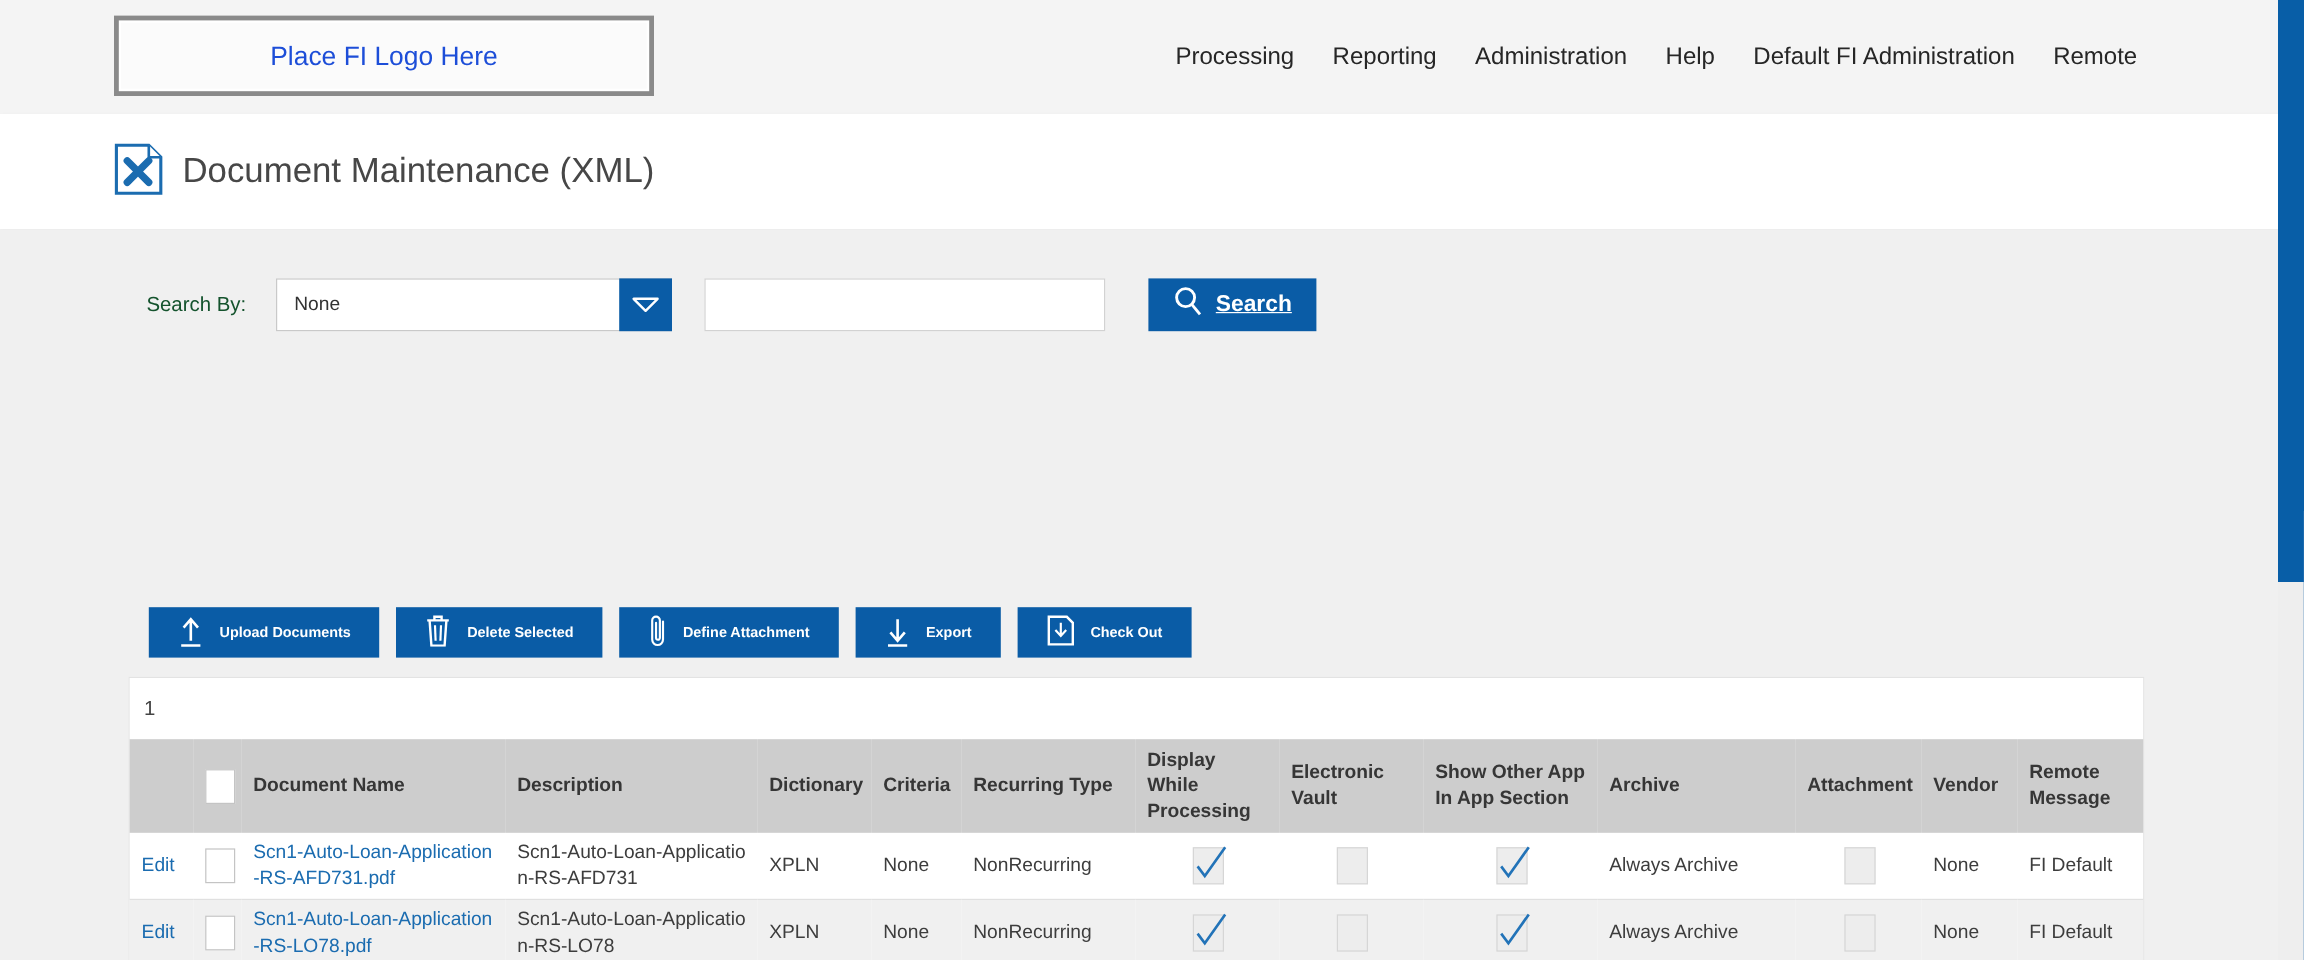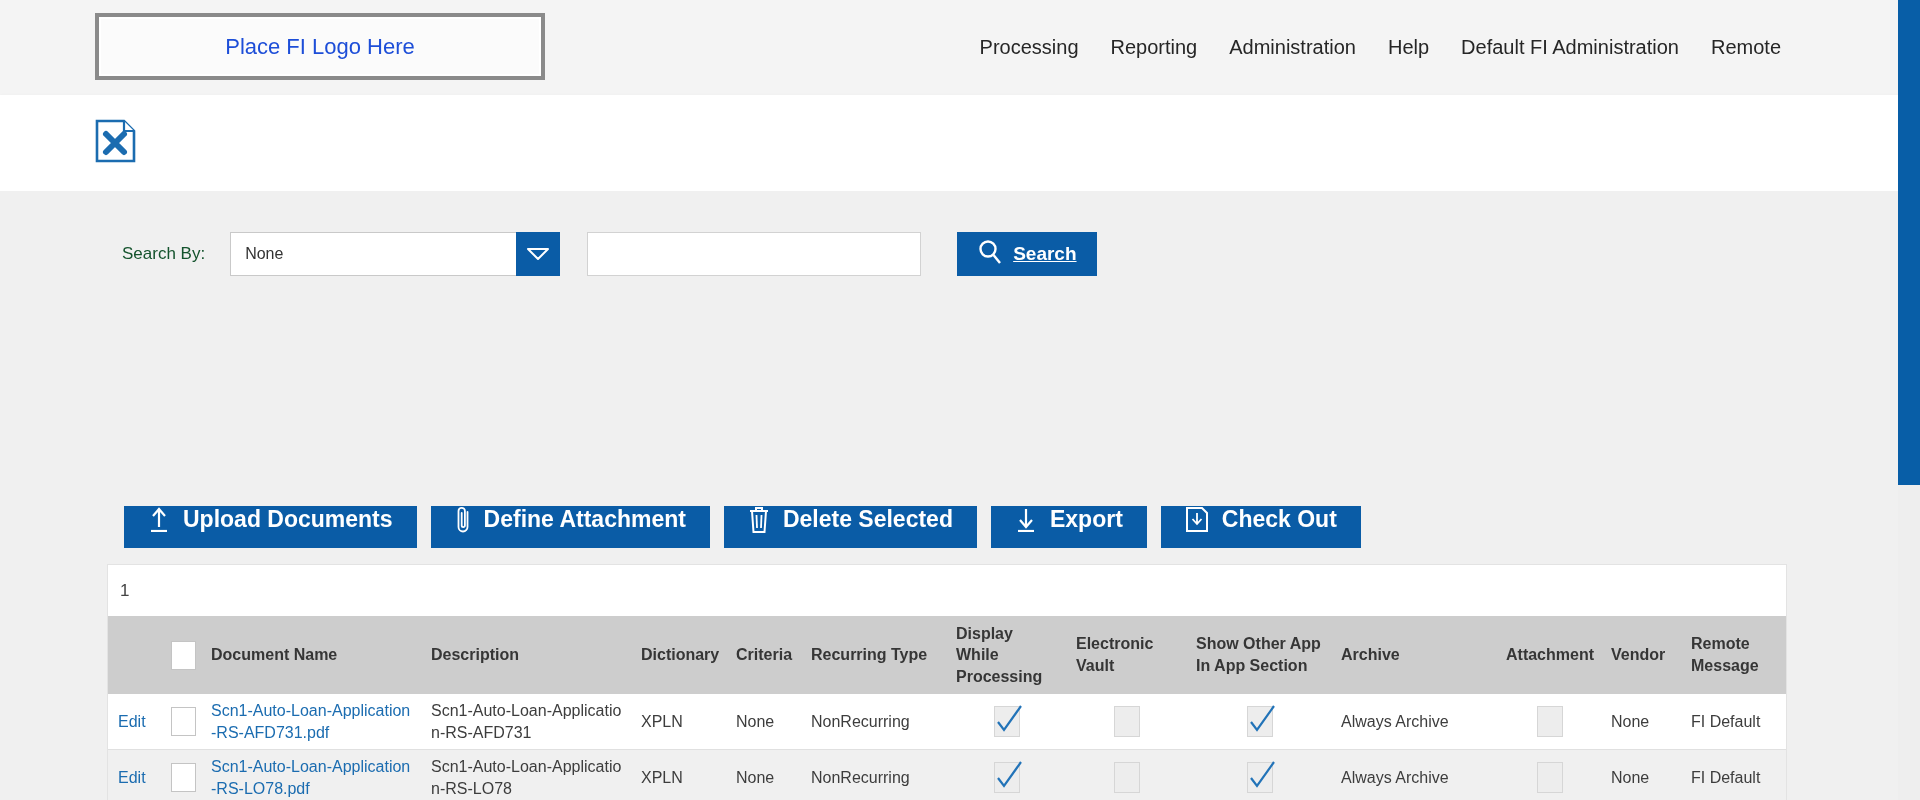--- a/index.html
+++ b/index.html
@@ -32,22 +32,22 @@
               display:flex; align-items:center; cursor:pointer; }
   .dropdown-value { font-size:16px; color:#333; padding-left:14px; }
   .dropdown-btn { position:absolute; right:-1px; top:-1px; width:44px; height:44px; background:#0a5ca6;
                   display:flex; align-items:center; justify-content:center; }
   .search-input { width:334px; height:44px; margin-left:27px; border:1px solid #d2d2d2; background:#fff;
                   font-size:16px; padding:0 12px; color:#333; outline:none; }
   .search-btn { margin-left:36px; height:44px; padding:0 20px; background:#0a5ca6; border:none; color:#fff;
                 font-size:19px; font-weight:bold; display:flex; align-items:center; gap:10px; cursor:pointer;text-decoration:underline; }
 
   .toolbar { position:absolute; left:124px; top:315px; display:flex; gap:14px; }
-  .tb-btn { height:42px; padding:0 24px; background:#0a5ca6; border:none; color:#fff; font-size:23px;
-            font-weight:bold; display:flex; gap:13px; cursor:pointer; white-space:nowrap; }
+  .tb-btn { height:42px; padding:0 24px; background:#0a5ca6; border:none; color:#fff; font-size:12px;
+            font-weight:bold; display:flex; align-items:center; gap:13px; cursor:pointer; white-space:nowrap; }
 
   
   .table-wrap { position:absolute; left:107px; top:373px; width:1680px; min-height:520px;
                 background:#fff; border:1px solid #e3e3e3; }
   .pagination { height:51px; display:flex; align-items:center; padding-left:12px; }
   .page-num { font-size:17px; color:#444; }
   table { border-collapse:collapse; table-layout:fixed; width:1678px; }
   col.c-edit{width:53px} col.c-cb{width:40px} col.c-name{width:220px} col.c-desc{width:210px}
   col.c-dict{width:95px} col.c-crit{width:75px} col.c-rec{width:145px} col.c-dwp{width:120px}
   col.c-ev{width:120px} col.c-soa{width:145px} col.c-arch{width:165px} col.c-att{width:105px}
@@ -95,20 +95,21 @@
 
 <div class="pagehead">
   <div class="pagehead-left">
     <span class="ico">
       <svg width="41" height="44" viewBox="0 0 41 44">
         <path d="M2 2 H29 L39 12 V42 H2 Z" fill="#fff" stroke="#1b6cb0" stroke-width="2.6"></path>
         <path d="M29 2 L29 12 L39 12" fill="#fff" stroke="#1b6cb0" stroke-width="2.2"></path>
         <path d="M11 15 L29 33 M29 15 L11 33" stroke="#1b6cb0" stroke-width="6" stroke-linecap="round"></path>
       </svg>
     </span>
+    <span class="page-title">Document Maintenance (XML)</span>
   </div>
 </div>
 
 <div class="content">
 
   <div class="search-row">
     <span class="search-label">Search By:</span>
     <div class="dropdown">
       <span class="dropdown-value">None</span>
       <span class="dropdown-btn">
@@ -134,37 +135,37 @@
       <span class="ico">
         <svg width="22" height="26" viewBox="0 0 22 26">
           <path d="M11 21 V4 M5 10 L11 3 L17 10" fill="none" stroke="#fff" stroke-width="2.2"></path>
           <line x1="3" y1="25" x2="19" y2="25" stroke="#fff" stroke-width="2.2"></line>
         </svg>
       </span>
       <span>Upload Documents</span>
     </button>
     <button class="tb-btn">
       <span class="ico">
-        <svg width="16" height="28" viewBox="0 0 16 28">
-          <path d="M12.5 6 V21 A4.5 4.5 0 0 1 3.5 21 V5 A3.2 3.2 0 0 1 9.9 5 V19.5 A1.6 1.6 0 0 1 6.7 19.5 V7" fill="none" stroke="#fff" stroke-width="1.8" stroke-linecap="round"></path>
-        </svg>
-      </span>
-      <span>Define Attachment</span>
-    </button>
-    <button class="tb-btn">
-      <span class="ico">
         <svg width="22" height="27" viewBox="0 0 22 27">
           <line x1="2" y1="5" x2="20" y2="5" stroke="#fff" stroke-width="2"></line>
           <path d="M8 5 V2 H14 V5" fill="none" stroke="#fff" stroke-width="2"></path>
           <path d="M4 5 L5.5 26 H16.5 L18 5" fill="none" stroke="#fff" stroke-width="2"></path>
           <line x1="8.5" y1="9" x2="9" y2="22" stroke="#fff" stroke-width="1.8"></line>
           <line x1="13.5" y1="9" x2="13" y2="22" stroke="#fff" stroke-width="1.8"></line>
         </svg>
       </span>
       <span>Delete Selected</span>
+    </button>
+    <button class="tb-btn">
+      <span class="ico">
+        <svg width="16" height="28" viewBox="0 0 16 28">
+          <path d="M12.5 6 V21 A4.5 4.5 0 0 1 3.5 21 V5 A3.2 3.2 0 0 1 9.9 5 V19.5 A1.6 1.6 0 0 1 6.7 19.5 V7" fill="none" stroke="#fff" stroke-width="1.8" stroke-linecap="round"></path>
+        </svg>
+      </span>
+      <span>Define Attachment</span>
     </button>
     <button class="tb-btn">
       <span class="ico">
         <svg width="22" height="26" viewBox="0 0 22 26">
           <path d="M11 3 V20 M5 14 L11 21 L17 14" fill="none" stroke="#fff" stroke-width="2.2"></path>
           <line x1="3" y1="25" x2="19" y2="25" stroke="#fff" stroke-width="2.2"></line>
         </svg>
       </span>
       <span>Export</span>
     </button>

